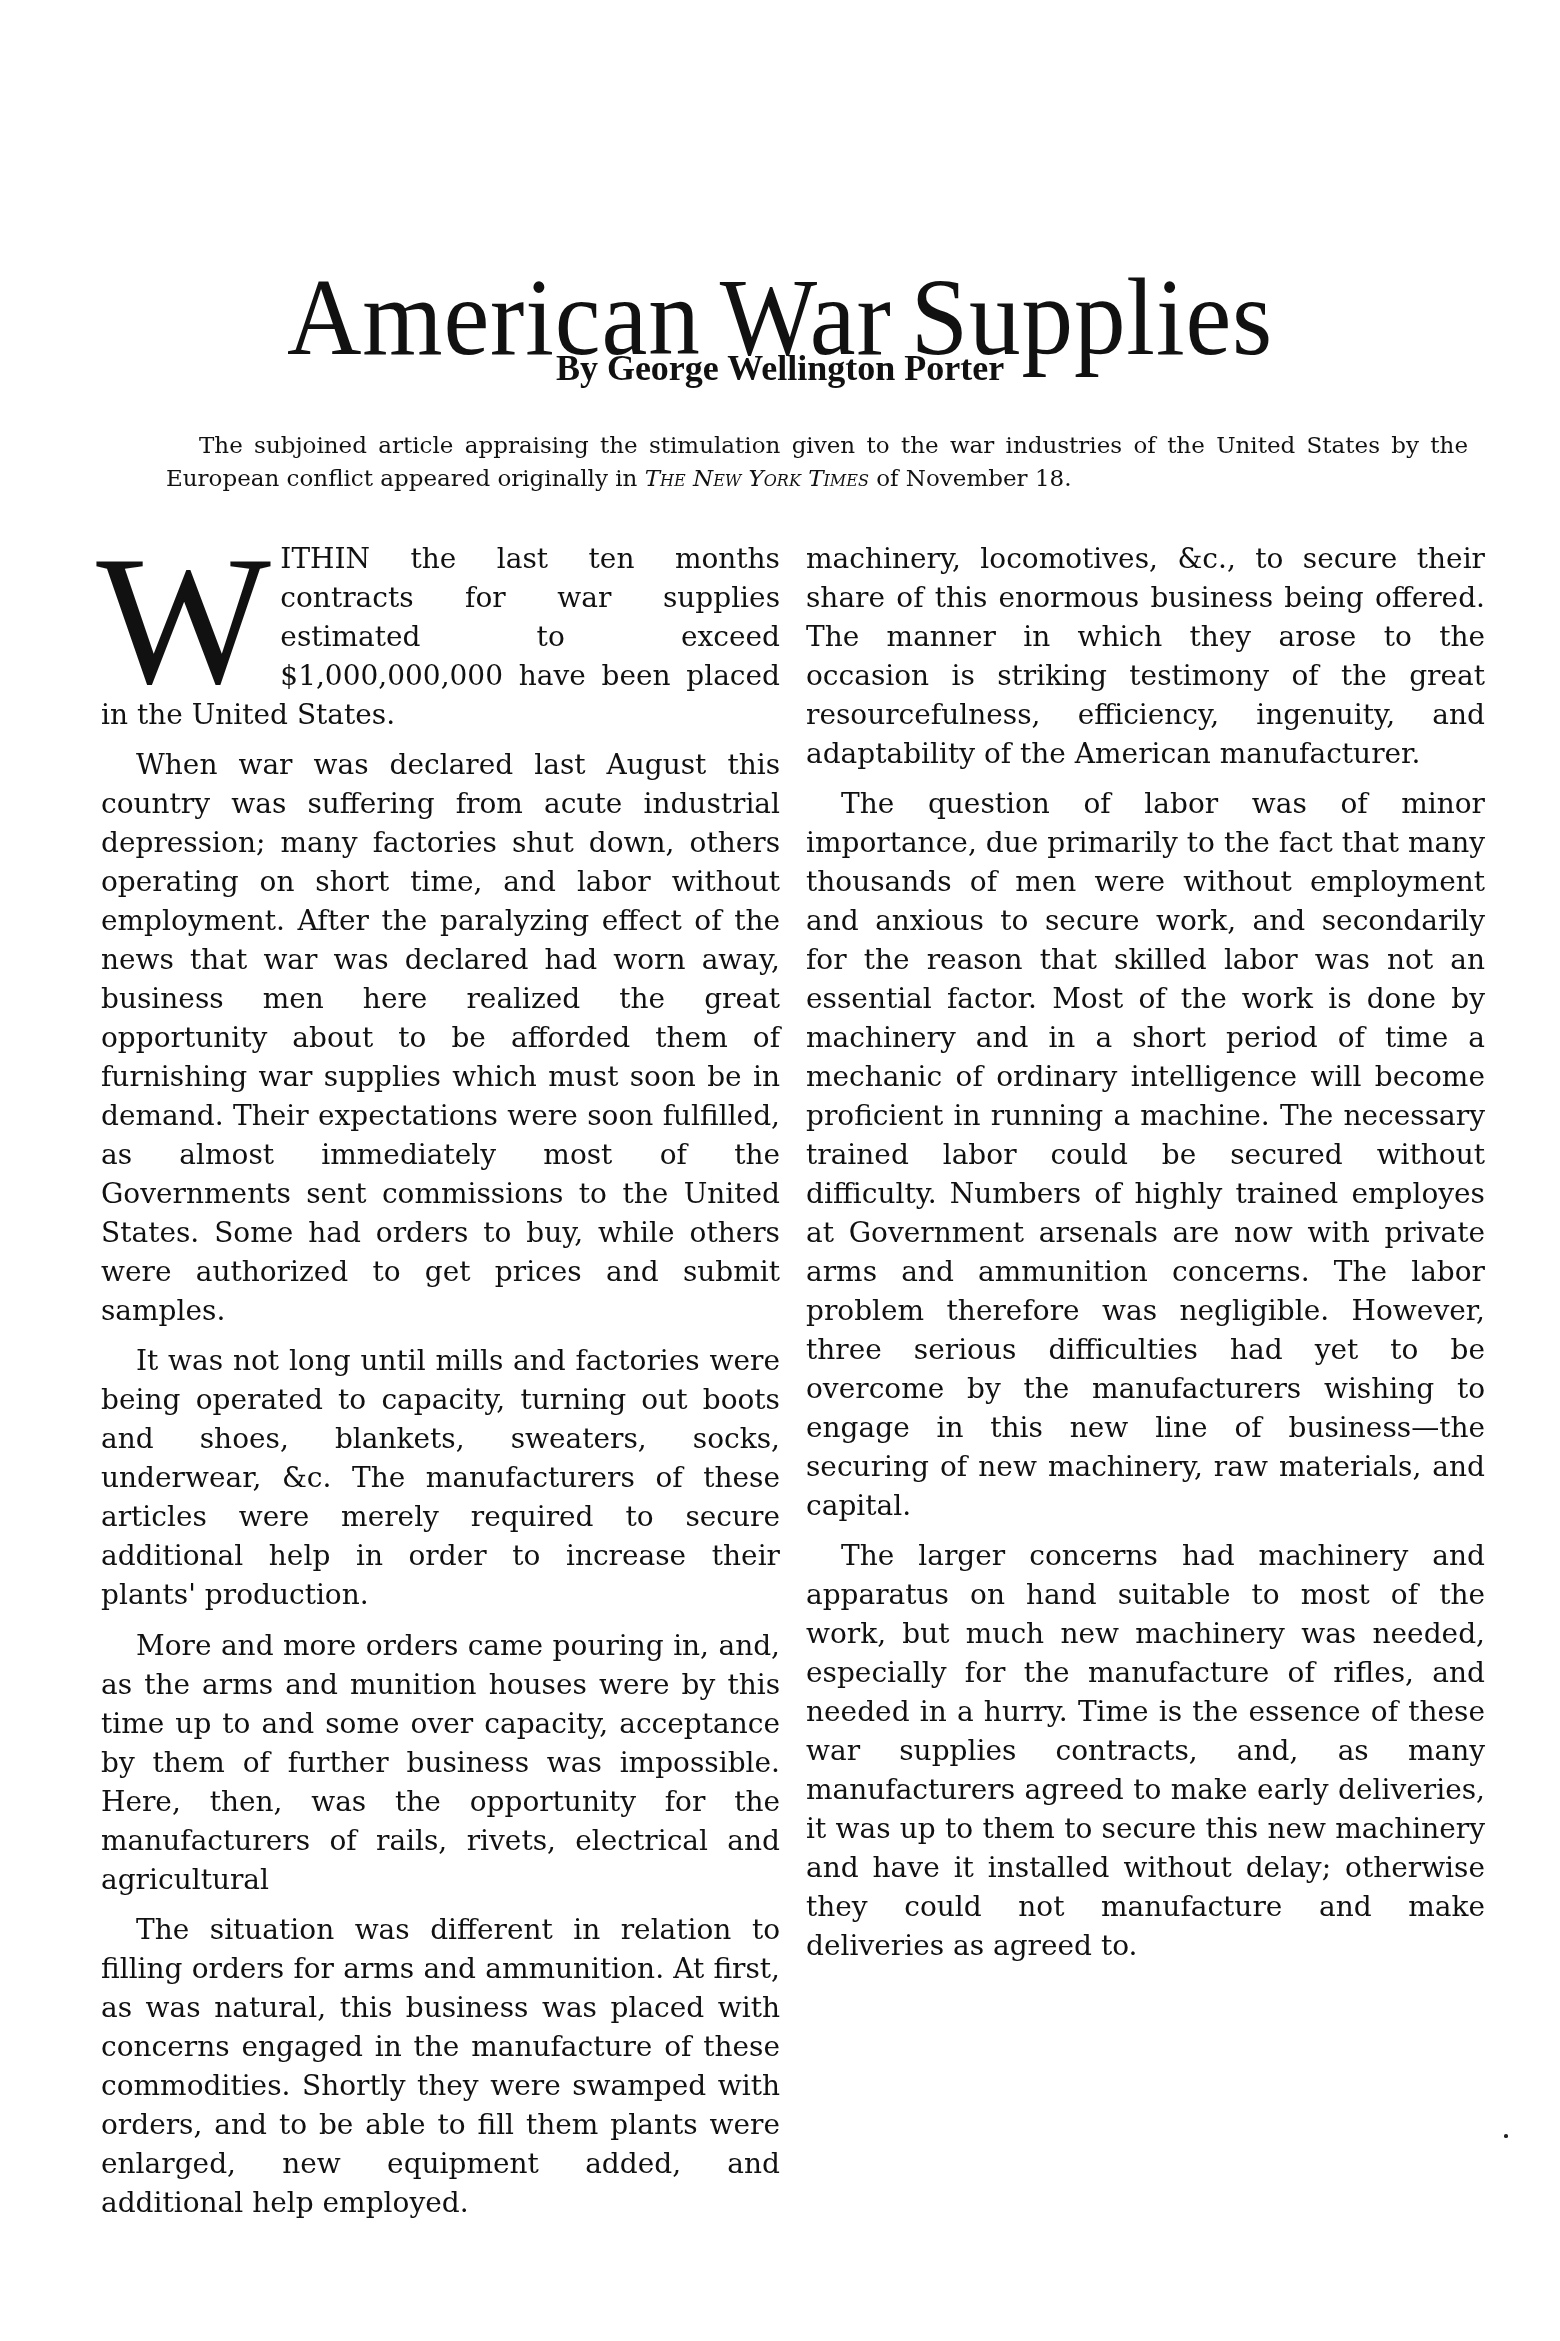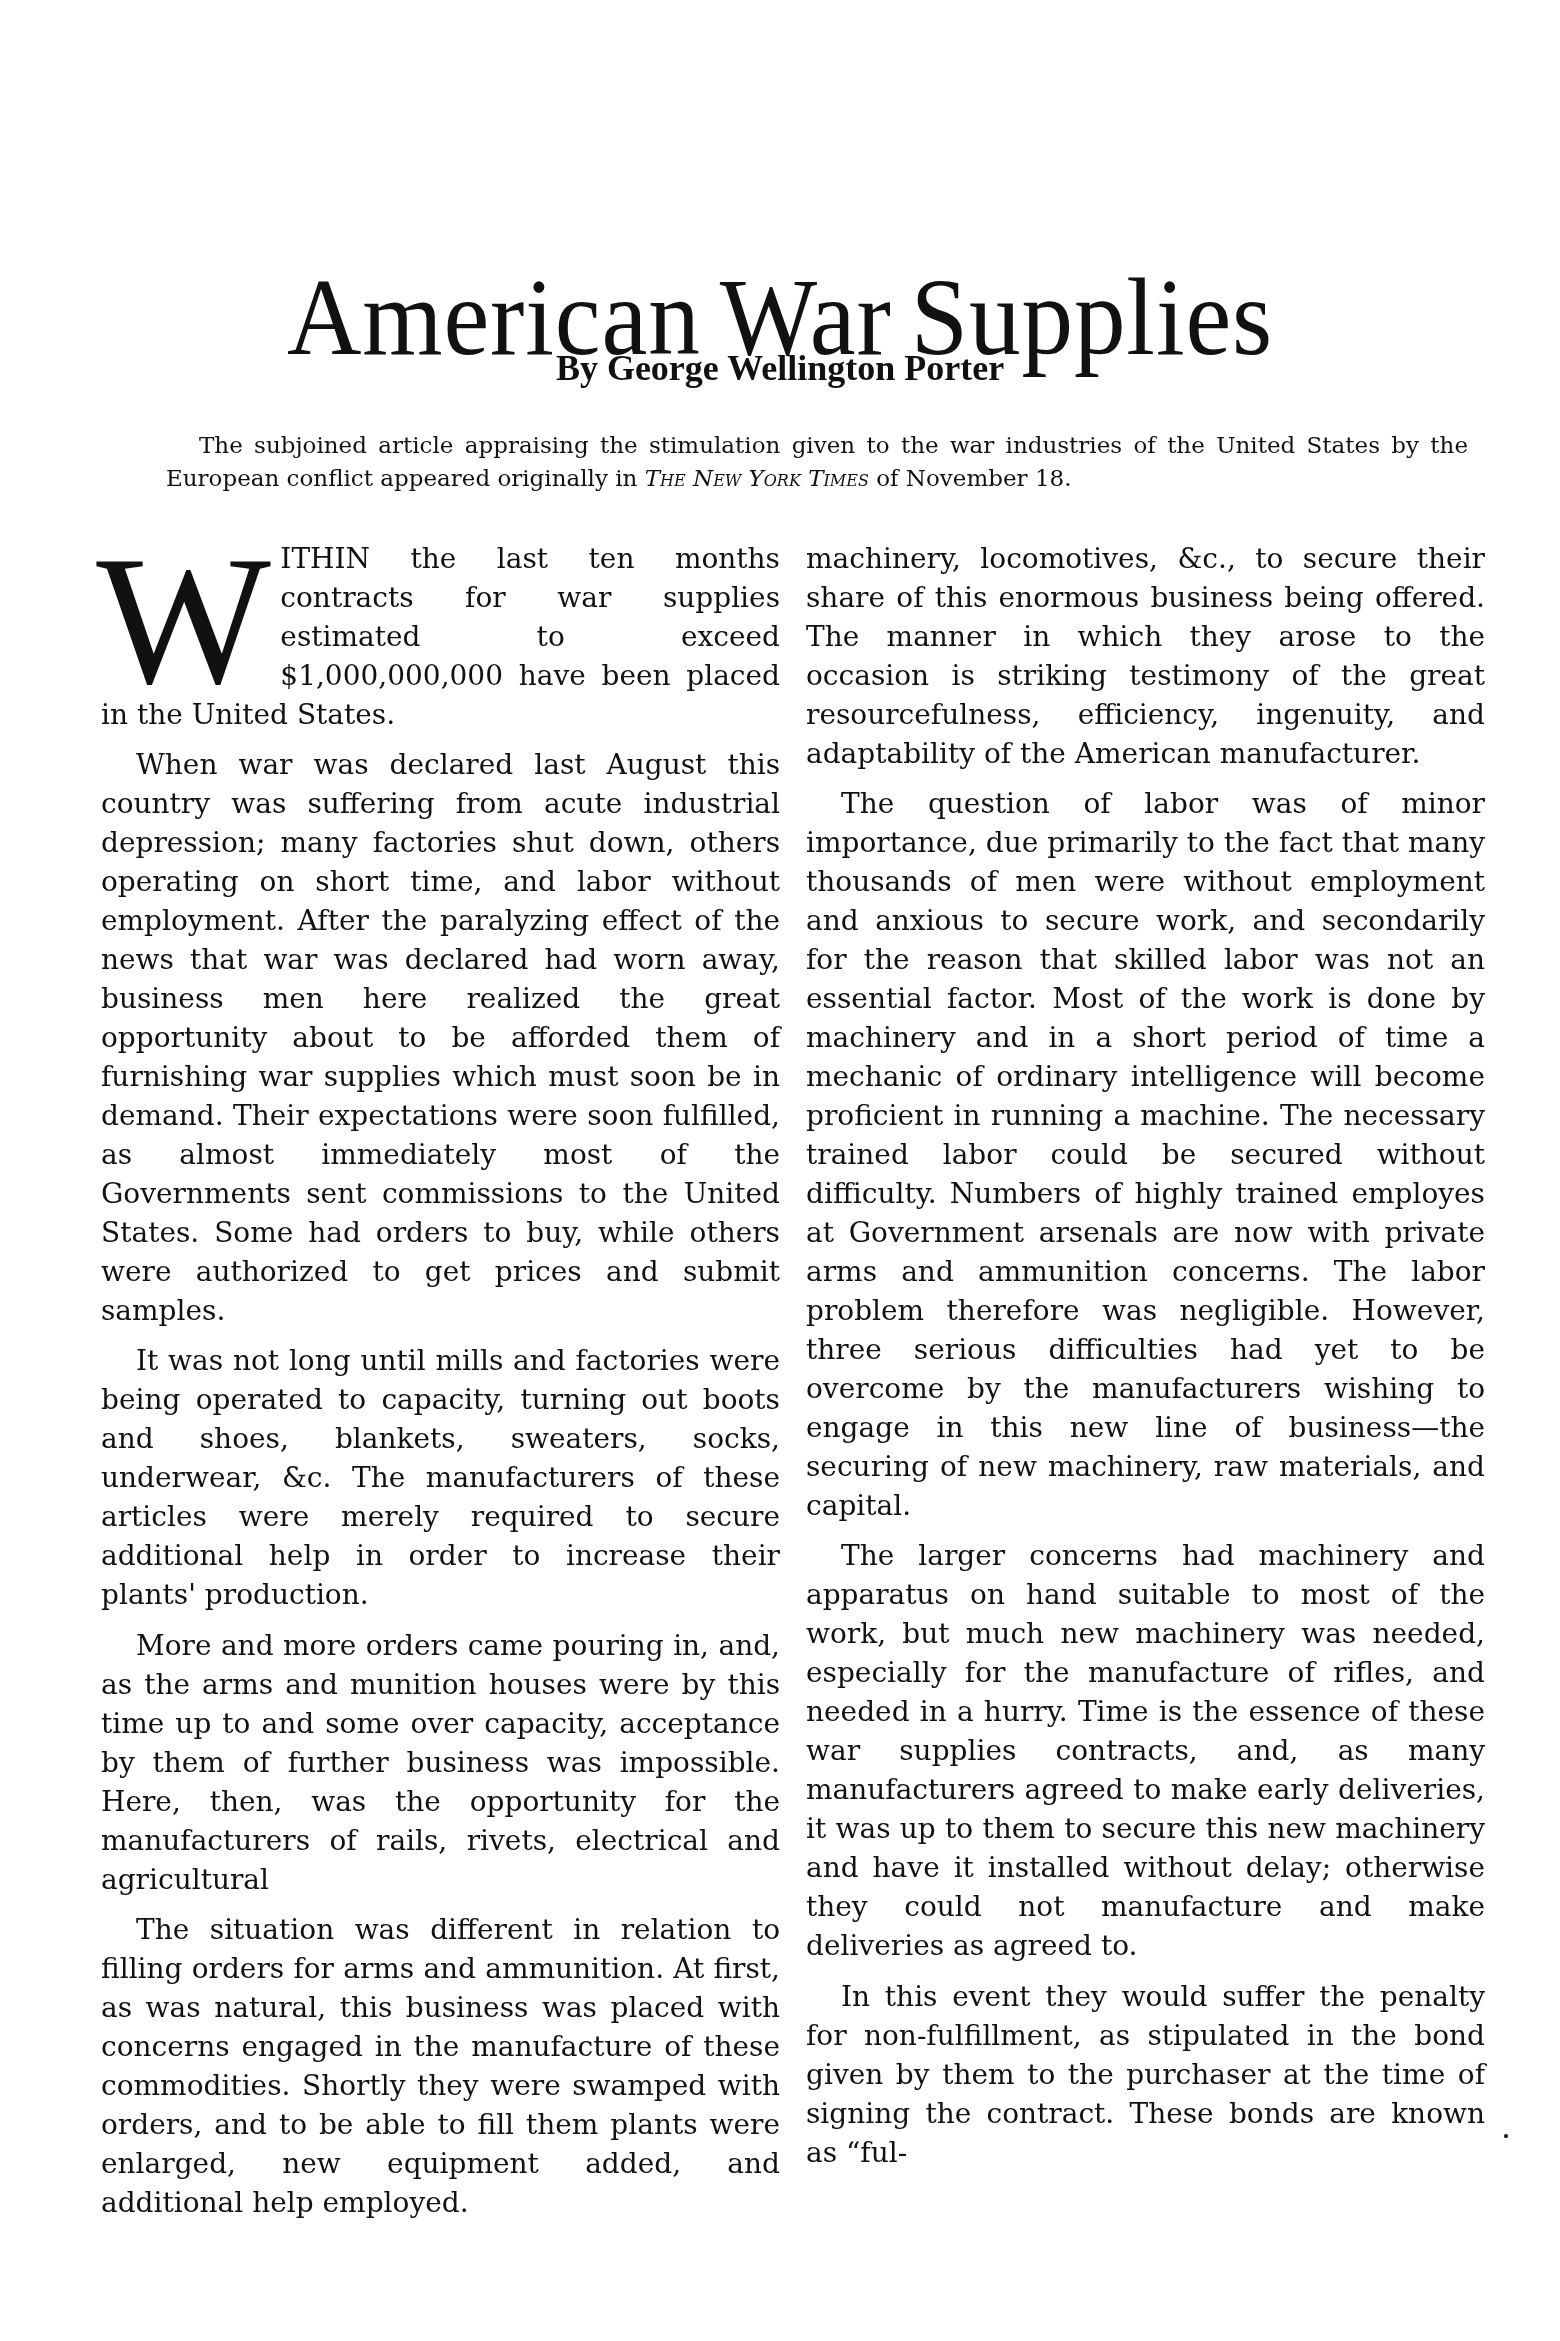--- a/index.html
+++ b/index.html
@@ -32,17 +32,16 @@
   <p>When war was declared last August this country was suffering from acute industrial depression; many factories shut down, others operating on short time, and labor without employment. After the paralyzing effect of the news that war was declared had worn away, business men here realized the great opportunity about to be afforded them of furnishing war supplies which must soon be in demand. Their expectations were soon fulfilled, as almost immediately most of the Governments sent commissions to the United States. Some had orders to buy, while others were authorized to get prices and submit samples.</p>
   <p>It was not long until mills and factories were being operated to capacity, turning out boots and shoes, blankets, sweaters, socks, underwear, &amp;c. The manufacturers of these articles were merely required to secure additional help in order to increase their plants' production.</p>
   <p>More and more orders came pouring in, and, as the arms and munition houses were by this time up to and some over capacity, acceptance by them of further business was impossible. Here, then, was the opportunity for the manufacturers of rails, rivets, electrical and agricultural</p>
   <p>The situation was different in relation to filling orders for arms and ammunition. At first, as was natural, this business was placed with concerns engaged in the manufacture of these commodities. Shortly they were swamped with orders, and to be able to fill them plants were enlarged, new equipment added, and additional help employed.</p>
 </div>
 
 <div class="col right">
   <p class="cont">machinery, locomotives, &amp;c., to secure their share of this enormous business being offered. The manner in which they arose to the occasion is striking testimony of the great resourcefulness, efficiency, ingenuity, and adaptability of the American manufacturer.</p>
   <p>The question of labor was of minor importance, due primarily to the fact that many thousands of men were without employment and anxious to secure work, and secondarily for the reason that skilled labor was not an essential factor. Most of the work is done by machinery and in a short period of time a mechanic of ordinary intelligence will become proficient in running a machine. The necessary trained labor could be secured without difficulty. Numbers of highly trained employes at Government arsenals are now with private arms and ammunition concerns. The labor problem therefore was negligible. However, three serious difficulties had yet to be overcome by the manufacturers wishing to engage in this new line of business—the securing of new machinery, raw materials, and capital.</p>
   <p>The larger concerns had machinery and apparatus on hand suitable to most of the work, but much new machinery was needed, especially for the manufacture of rifles, and needed in a hurry. Time is the essence of these war supplies contracts, and, as many manufacturers agreed to make early deliveries, it was up to them to secure this new machinery and have it installed without delay; otherwise they could not manufacture and make deliveries as agreed to.</p>
-  <p>In this event they would suffer the penalty for non-fulfillment, as stipulated in the bond given by them to the purchaser at the time of signing the contract. These bonds are known as “ful-</p>
 </div>
 
 <div class="speck" style="left:1504px; top:2134px;"></div>
 
 
 </body></html>

